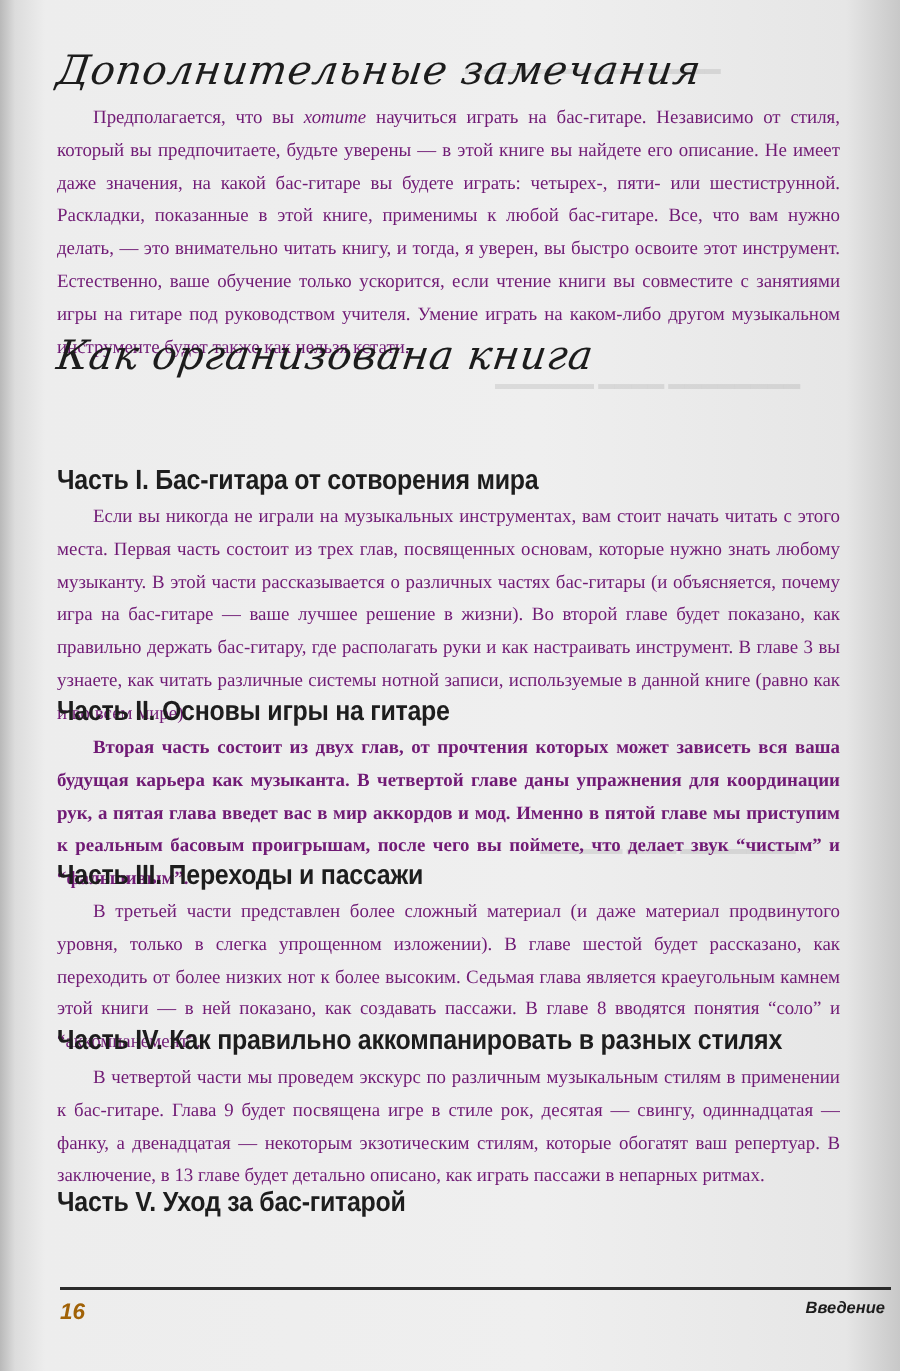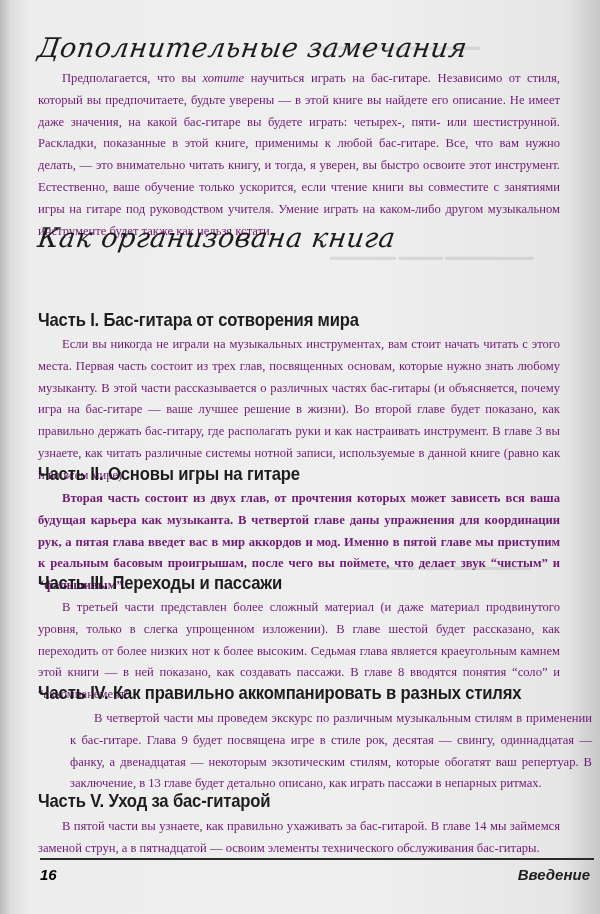--- a/index.html
+++ b/index.html
@@ -25,26 +25,26 @@
     .para {
       position: absolute; left: 38px; width: 522px; margin: 0;
       font-size: 12.6px; line-height: 21.8px; text-align: justify;
       text-indent: 24px; color: #701a75;
     }
     .para em { font-style: italic; }
     .footer-rule { position: absolute; left: 40px; width: 554px; top: 858px; height: 2px; background: #2a2a2a; }
     .page-number {
       position: absolute; left: 40px; top: 866px;
       font-family: "Liberation Sans", sans-serif; font-weight: bold; font-style: italic;
-      font-size: 15px; color: #000000; text-align: right;
+      font-size: 15px; color: #a16207; text-align: right;
     }
     .section-name {
       position: absolute; right: 10px; top: 866px;
       font-family: "Liberation Sans", sans-serif; font-weight: bold; font-style: italic;
-      font-size: 15px; color: #1d1d1d;
+      font-size: 11px; color: #1d1d1d;
     }
     .bleed { position: absolute; color: rgba(120,120,120,0.18); font-size: 11px; white-space: nowrap; pointer-events: none; }
   </style>
 </head>
 <body>
 
 <div class="page">
 
   <div class="bleed" style="left:310px; top:40px;">▬▬▬▬ ▬▬▬▬▬▬ ▬▬▬▬▬</div>
   <div class="bleed" style="left:330px; top:250px;">▬▬▬▬▬▬ ▬▬▬▬ ▬▬▬▬▬▬▬▬</div>
@@ -60,21 +60,20 @@
   <h2 class="part-heading" style="top:309px;">Часть I. Бас-гитара от сотворения мира</h2>
   <p class="para" style="top:334px;">Если вы никогда не играли на музыкальных инструментах, вам стоит начать читать с этого места. Первая часть состоит из трех глав, посвященных основам, которые нужно знать любому музыканту. В этой части рассказывается о различных частях бас-гитары (и объясняется, почему игра на бас-гитаре — ваше лучшее решение в жизни). Во второй главе будет показано, как правильно держать бас-гитару, где располагать руки и как настраивать инструмент. В главе 3 вы узнаете, как читать различные системы нотной записи, используемые в данной книге (равно как и во всем мире).</p>
 
   <h2 class="part-heading" style="top:463px;">Часть II. Основы игры на гитаре</h2>
   <p class="para" style="top:488px;font-weight:bold;">Вторая часть состоит из двух глав, от прочтения которых может зависеть вся ваша будущая карьера как музыканта. В четвертой главе даны упражнения для координации рук, а пятая глава введет вас в мир аккордов и мод. Именно в пятой главе мы приступим к реальным басовым проигрышам, после чего вы поймете, что делает звук “чистым” и “фальшивым”.</p>
 
   <h2 class="part-heading" style="top:572px;">Часть III. Переходы и пассажи</h2>
   <p class="para" style="top:597px;">В третьей части представлен более сложный материал (и даже материал продвинутого уровня, только в слегка упрощенном изложении). В главе шестой будет рассказано, как переходить от более низких нот к более высоким. Седьмая глава является краеугольным камнем этой книги — в ней показано, как создавать пассажи. В главе 8 вводятся понятия “соло” и “аккомпанемент”.</p>
 
   <h2 class="part-heading" style="top:682px;">Часть IV. Как правильно аккомпанировать в разных стилях</h2>
-  <p class="para" style="top:708px;margin-left:32px;">В четвертой части мы проведем экскурс по различным музыкальным стилям в применении к бас-гитаре. Глава 9 будет посвящена игре в стиле рок, десятая — свингу, одиннадцатая — фанку, а двенадцатая — некоторым экзотическим стилям, которые обогатят ваш репертуар. В заключение, в 13 главе будет детально описано, как играть пассажи в непарных ритмах.</p>
+  <p class="para" style="top:708px;">В четвертой части мы проведем экскурс по различным музыкальным стилям в применении к бас-гитаре. Глава 9 будет посвящена игре в стиле рок, десятая — свингу, одиннадцатая — фанку, а двенадцатая — некоторым экзотическим стилям, которые обогатят ваш репертуар. В заключение, в 13 главе будет детально описано, как играть пассажи в непарных ритмах.</p>
 
   <h2 class="part-heading" style="top:790px;">Часть V. Уход за бас-гитарой</h2>
-  <p class="para" style="top:816px;">В пятой части вы узнаете, как правильно ухаживать за бас-гитарой. В главе 14 мы займемся заменой струн, а в пятнадцатой — освоим элементы технического обслуживания бас-гитары.</p>
 
   <div class="footer-rule"></div>
   <div class="page-number">16</div>
   <div class="section-name">Введение</div>
 </div>
 
 </body></html>

